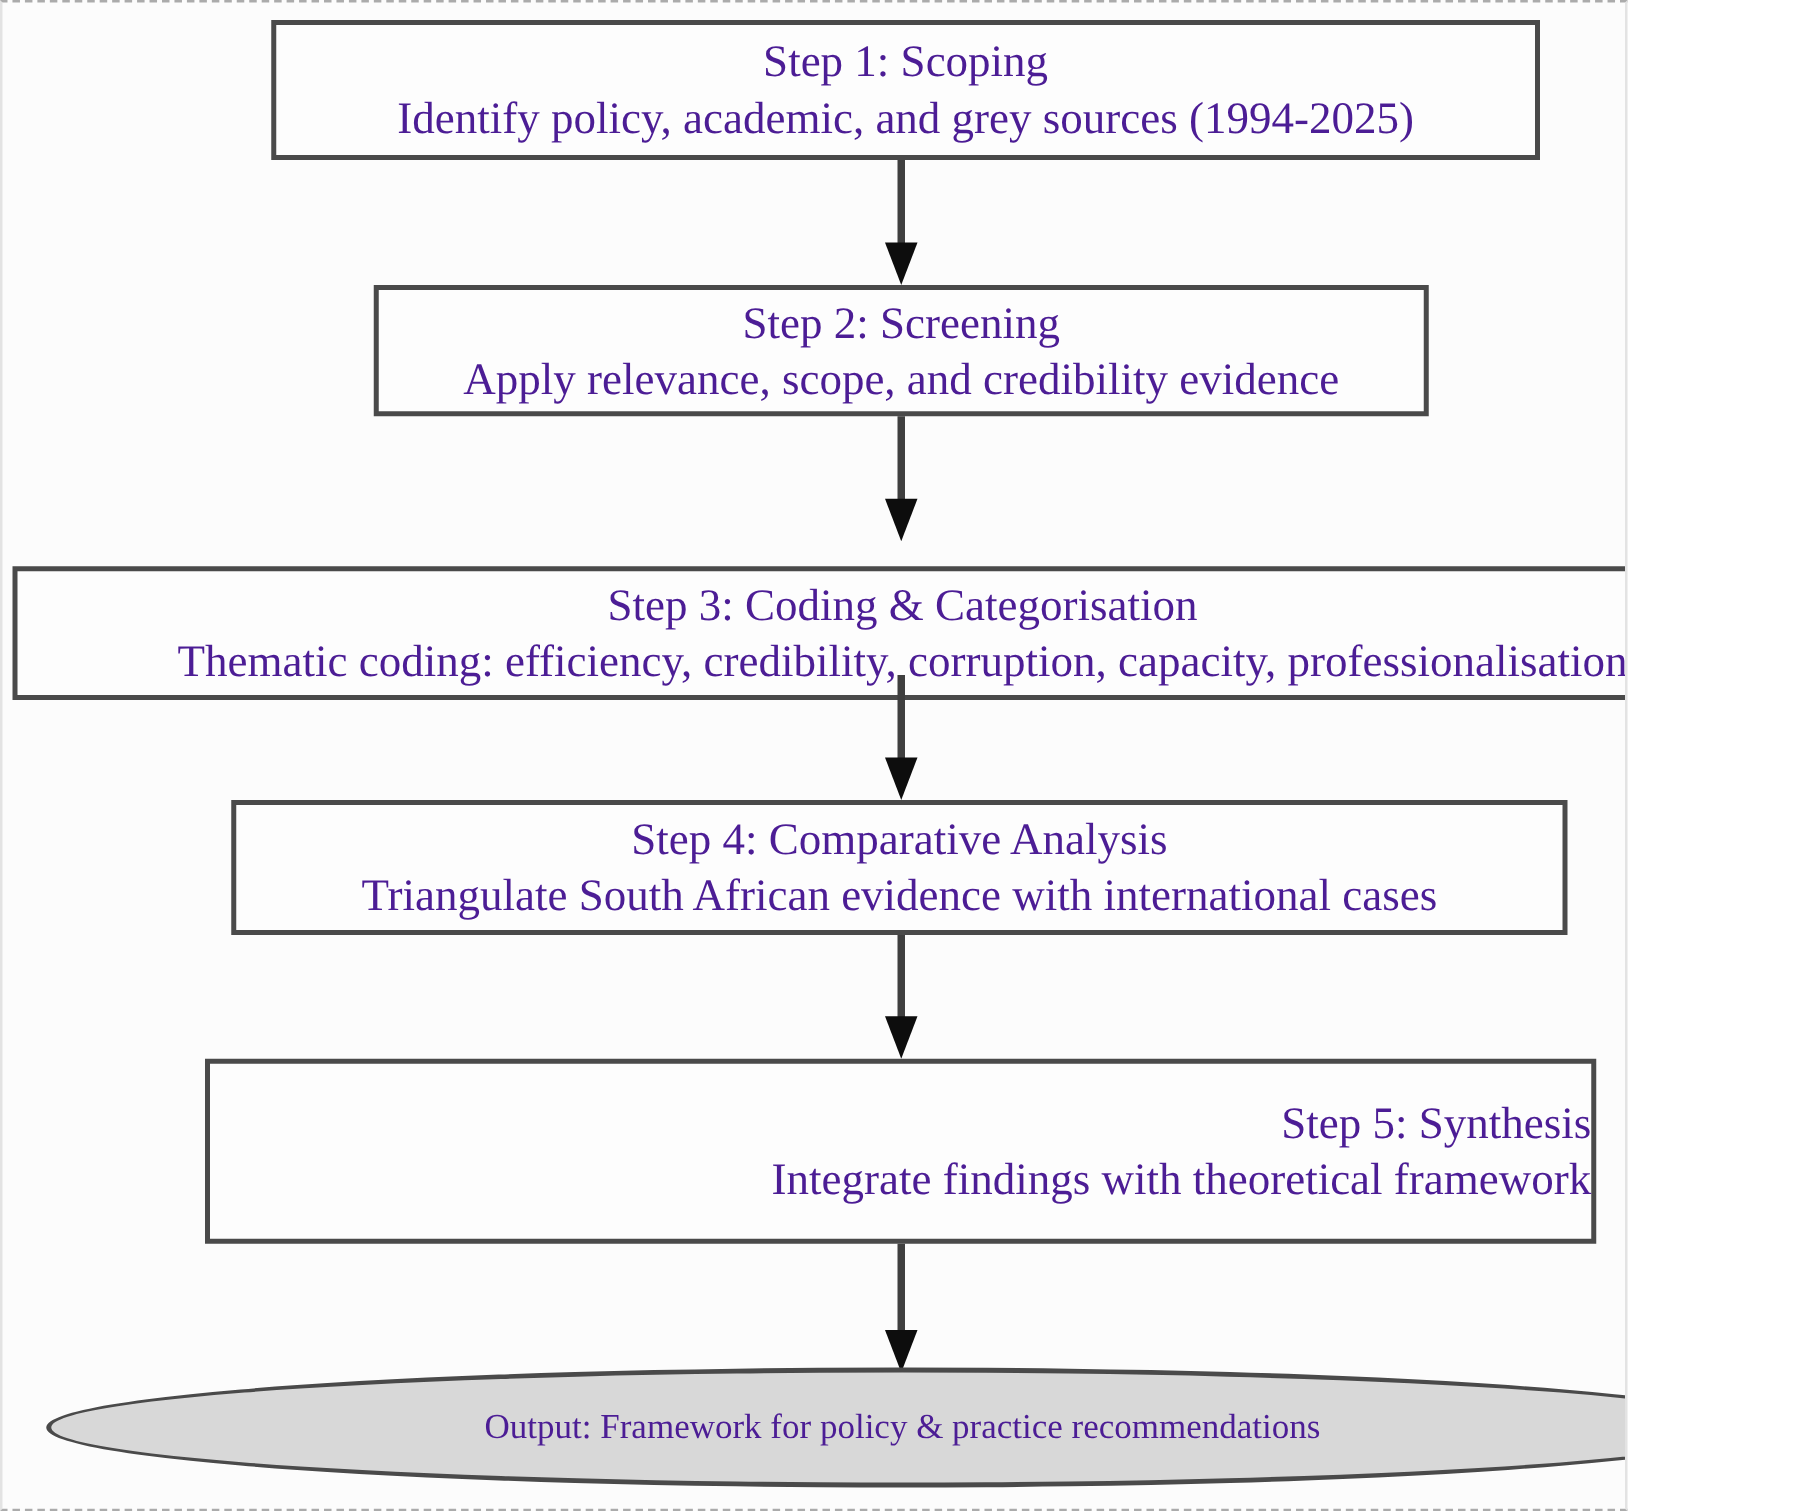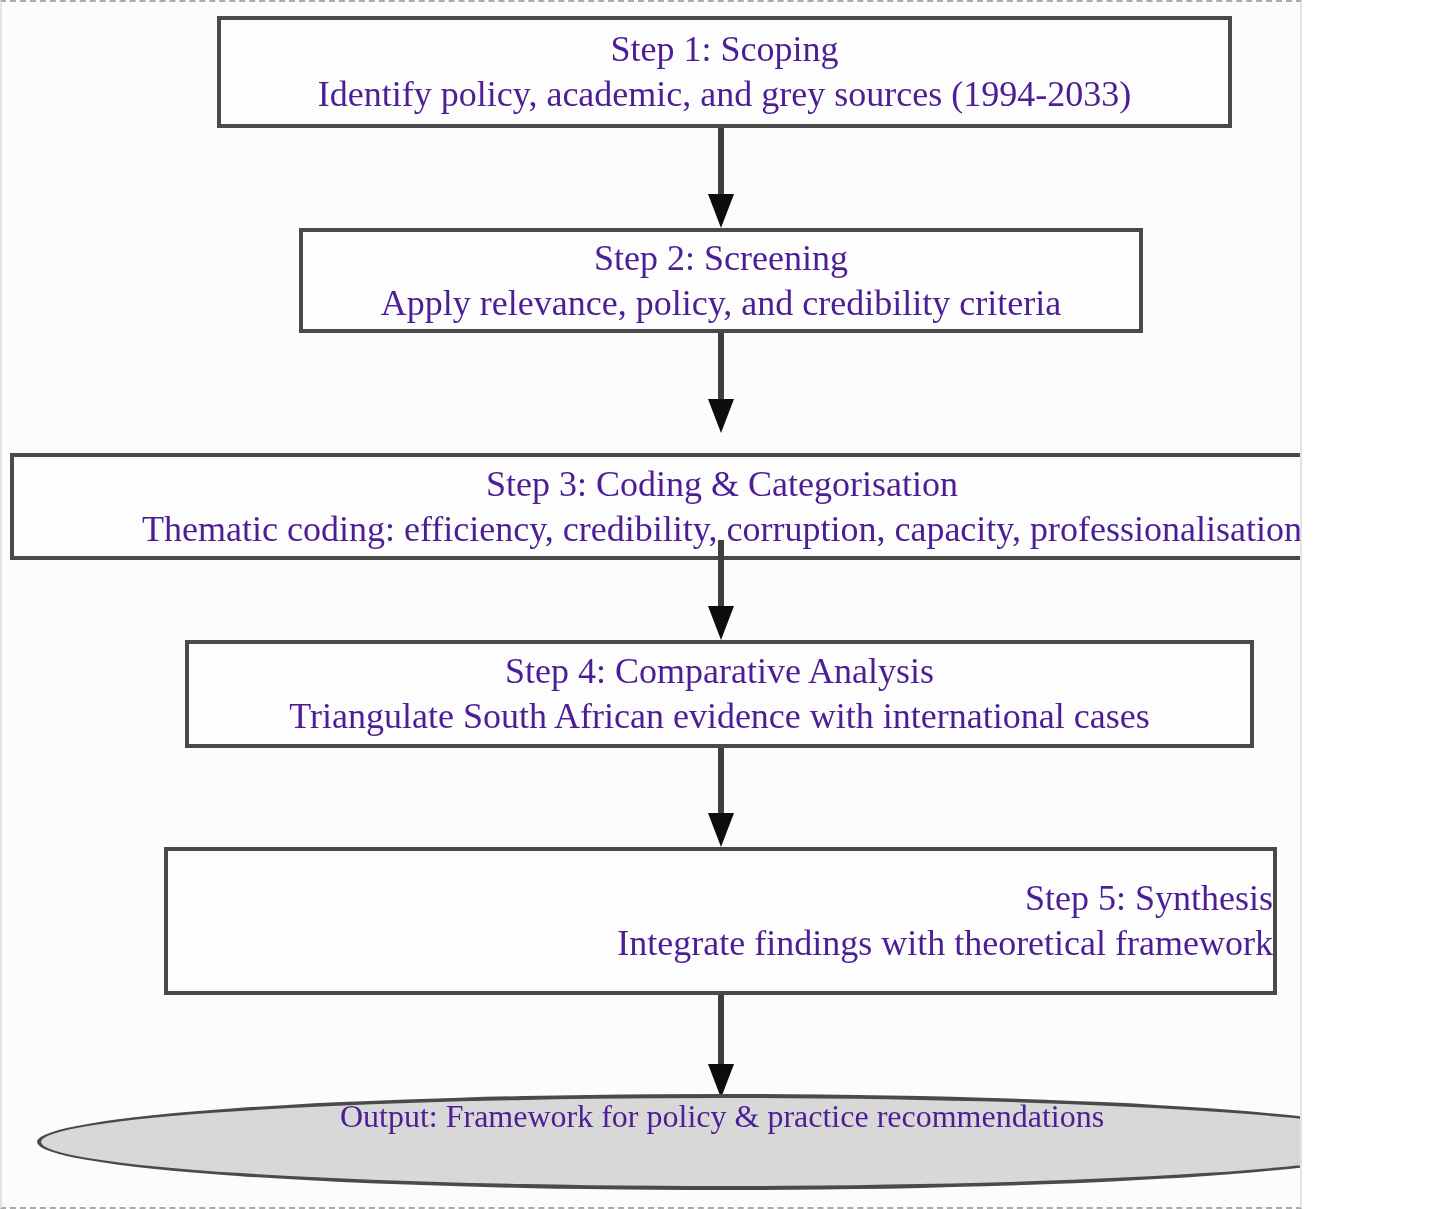--- a/index.html
+++ b/index.html
@@ -46,22 +46,23 @@
     left: 35px;
     top: 1092px;
     width: 1370px;
     height: 96px;
     box-sizing: border-box;
     background: #d8d8d8;
     border: 4px solid #4a4a4a;
     border-radius: 50%;
     display: flex;
     justify-content: center;
+    align-items: center;
     text-align: center;
-    font-size: 32px;
+    font-size: 28px;
     white-space: nowrap;
   }
 
   .arrow {
     position: absolute;
     left: 704px;
     width: 30px;
   }
   .arrow1 { top: 126px; height: 100px; }
   .arrow2 { top: 331px; height: 100px; }
@@ -87,31 +88,31 @@
     border-top: 34px solid #0d0d0d;
   }
 </style>
 </head>
 <body>
 
 <div class="canvas">
 
   <div class="box box1">
     <div>Step 1: Scoping</div>
-    <div>Identify policy, academic, and grey sources (1994-2033)</div>
+    <div>Identify policy, academic, and grey sources (1994-2025)</div>
   </div>
 
   <div class="arrow arrow1">
     <div class="arrow-line"></div>
     <div class="arrow-head"></div>
   </div>
 
   <div class="box box2">
     <div>Step 2: Screening</div>
-    <div>Apply relevance, policy, and credibility criteria</div>
+    <div>Apply relevance, scope, and credibility evidence</div>
   </div>
 
   <div class="arrow arrow2">
     <div class="arrow-line"></div>
     <div class="arrow-head"></div>
   </div>
 
   <div class="box box3">
     <div>Step 3: Coding &amp; Categorisation</div>
     <div>Thematic coding: efficiency, credibility, corruption, capacity, professionalisation</div>

